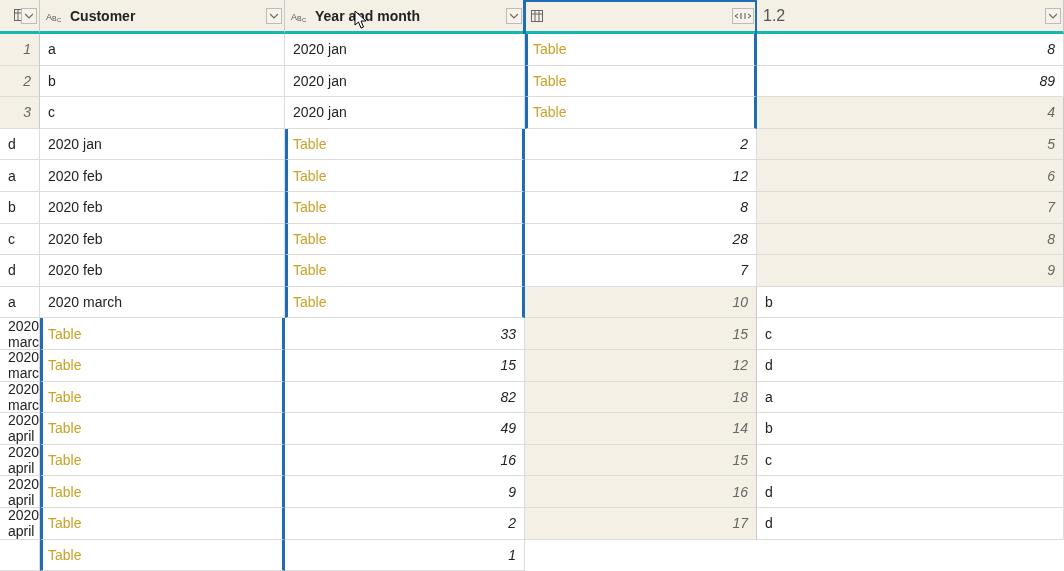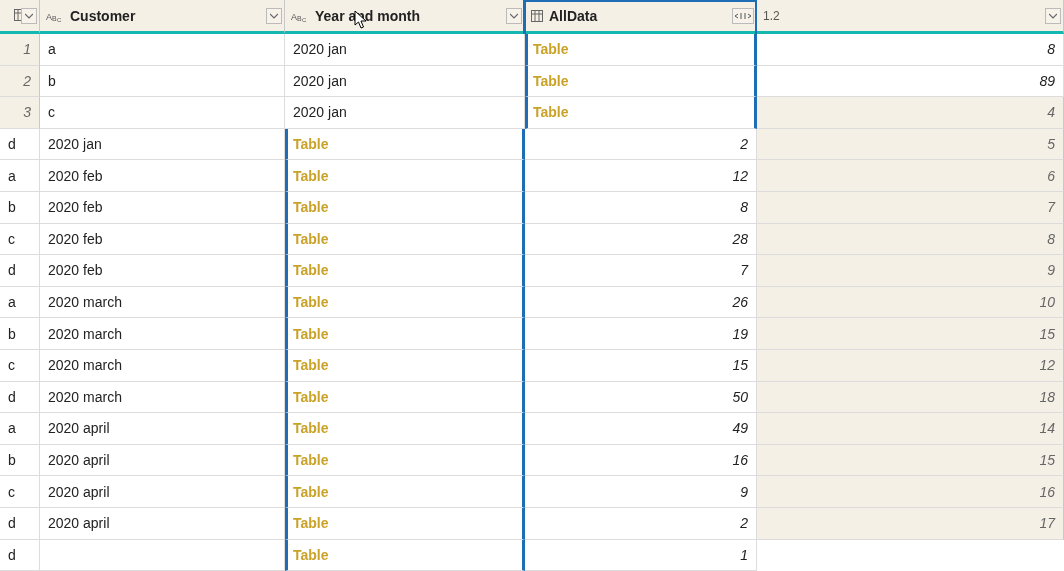--- a/index.html
+++ b/index.html
@@ -88,21 +88,21 @@
   }
   .cell {
     border-right: 1px solid #dcdcdc;
     border-bottom: 1px solid #dcdcdc;
     height: 31.6px;
     display: flex;
     align-items: center;
     padding: 0 8px;
     background: #fff;
   }
-  .cell.link span { color: #c9a227; font-weight: bold; }
+  .cell.link span { color: #c9a227; }
   .cell.num { justify-content: flex-end; font-style: italic; }
   .cell.sel {
     border-left: 3px solid #1f6db5;
     border-right: 3px solid #1f6db5;
     padding-left: 5px;
   }
   .cursor {
     position: absolute;
     left: 354px;
     top: 10px;
@@ -168,33 +168,32 @@
   <div class="hdr selected">
     <span class="sel-border"></span>
     <span class="type-icon">
       <svg class="tiny" viewBox="0 0 12 12">
             <rect x="0.5" y="0.5" width="11" height="11" fill="none" stroke="#666"></rect>
             <line x1="0.5" y1="4" x2="11.5" y2="4" stroke="#666"></line>
             <line x1="4" y1="0.5" x2="4" y2="11.5" stroke="#666"></line>
             <line x1="8" y1="0.5" x2="8" y2="11.5" stroke="#666"></line>
           </svg>
     </span>
-    <span class="col-label">AllData</span>
     <span class="expand">
       <svg width="18" height="10" viewBox="0 0 18 10">
             <path d="M4 3 L1 5 L4 7" fill="none" stroke="#555" stroke-width="1"></path>
             <path d="M14 3 L17 5 L14 7" fill="none" stroke="#555" stroke-width="1"></path>
             <line x1="7" y1="2" x2="7" y2="8" stroke="#555"></line>
             <line x1="11" y1="2" x2="11" y2="8" stroke="#555"></line>
           </svg>
     </span>
   </div>
 
   <div class="hdr">
-    <span class="type-icon" style="font-size:12px;color:#555;">1.2</span>
+    <span class="type-icon" style="font-size:16px;color:#555;">1.2</span>
     <span class="drop">
       <svg viewBox="0 0 8 8">
             <path d="M0 2 L4 6 L8 2" fill="none" stroke="#666" stroke-width="1.2"></path>
           </svg>
     </span>
   </div>
 
 <div class="rownum">1</div>
       <div class="cell">
         <span>a</span>
@@ -299,35 +298,32 @@
       <div class="rownum">9</div>
       <div class="cell">
         <span>a</span>
       </div>
       <div class="cell">
         <span>2020 march</span>
       </div>
       <div class="cell link sel">
         <span>Table</span>
       </div>
-      <div class="cell num">
-        <span>26</span>
-      </div>
       <div class="rownum">10</div>
       <div class="cell">
         <span>b</span>
       </div>
       <div class="cell">
         <span>2020 march</span>
       </div>
       <div class="cell link sel">
         <span>Table</span>
       </div>
       <div class="cell num">
-        <span>19</span>
+        <span>33</span>
       </div>
       <div class="rownum">15</div>
       <div class="cell">
         <span>c</span>
       </div>
       <div class="cell">
         <span>2020 march</span>
       </div>
       <div class="cell link sel">
         <span>Table</span>
@@ -339,21 +335,21 @@
       <div class="cell">
         <span>d</span>
       </div>
       <div class="cell">
         <span>2020 march</span>
       </div>
       <div class="cell link sel">
         <span>Table</span>
       </div>
       <div class="cell num">
-        <span>50</span>
+        <span>82</span>
       </div>
       <div class="rownum">18</div>
       <div class="cell">
         <span>a</span>
       </div>
       <div class="cell">
         <span>2020 april</span>
       </div>
       <div class="cell link sel">
         <span>Table</span>

